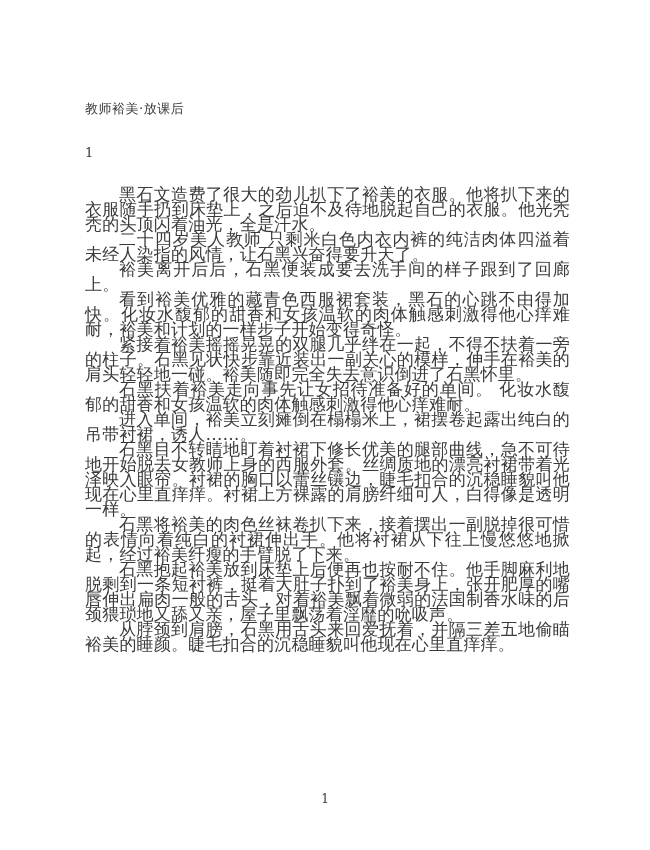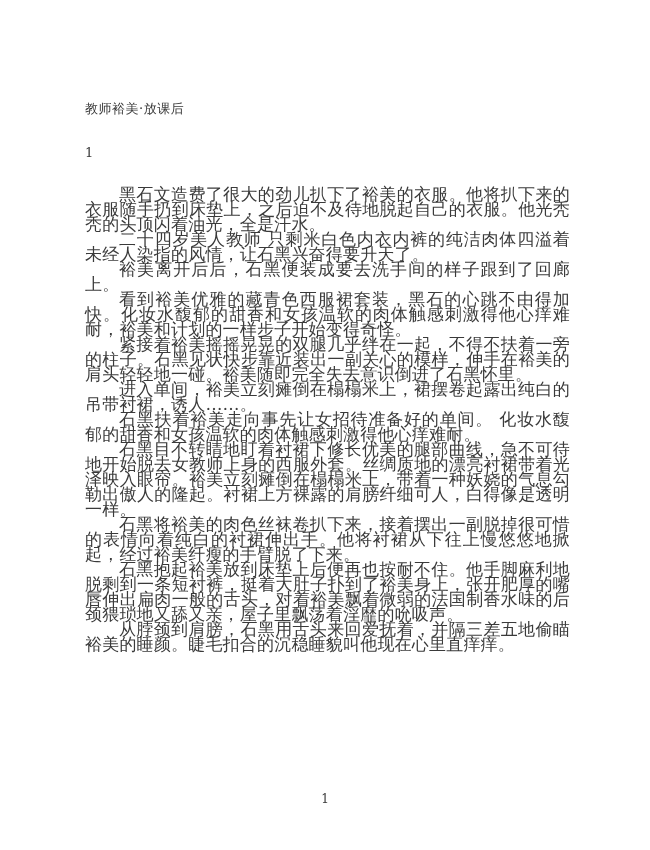--- a/index.html
+++ b/index.html
@@ -56,21 +56,21 @@
 
 <div class="page">
   <h1 class="book-title">教师裕美·放课后</h1>
   <div class="section-number">1</div>
   <div class="body-text">
       <p>黑石文造费了很大的劲儿扒下了裕美的衣服。他将扒下来的衣服随手扔到床垫上，之后迫不及待地脱起自己的衣服。他光秃秃的头顶闪着油光，全是汗水。</p>
       <p>二十四岁美人教师 只剩米白色内衣内裤的纯洁肉体四溢着未经人染指的风情，让石黑兴奋得要升天了。</p>
       <p>裕美离开后后，石黑便装成要去洗手间的样子跟到了回廊上。</p>
       <p>看到裕美优雅的藏青色西服裙套装，黑石的心跳不由得加快。化妆水馥郁的甜香和女孩温软的肉体触感刺激得他心痒难耐，裕美和计划的一样步子开始变得奇怪。</p>
       <p>紧接着裕美摇摇晃晃的双腿几乎绊在一起，不得不扶着一旁的柱子。石黑见状快步靠近装出一副关心的模样，伸手在裕美的肩头轻轻地一碰。裕美随即完全失去意识倒进了石黑怀里。</p>
+      <p>石黑扶着裕美走向事先让女招待准备好的单间。 化妆水馥郁的甜香和女孩温软的肉体触感刺激得他心痒难耐。</p>
       <p>进入单间，裕美立刻瘫倒在榻榻米上，裙摆卷起露出纯白的吊带衬裙，诱人……。</p>
-      <p>石黑扶着裕美走向事先让女招待准备好的单间。 化妆水馥郁的甜香和女孩温软的肉体触感刺激得他心痒难耐。</p>
-      <p>石黑目不转睛地盯着衬裙下修长优美的腿部曲线，急不可待地开始脱去女教师上身的西服外套。丝绸质地的漂亮衬裙带着光泽映入眼帘。裕美立刻瘫倒在榻榻米上，带着一种妖娆的气息勾勒出傲人的隆起。衬裙上方裸露的肩膀纤细可人，白得像是透明一样。</p>
+      <p>石黑目不转睛地盯着衬裙下修长优美的腿部曲线，急不可待地开始脱去女教师上身的西服外套。丝绸质地的漂亮衬裙带着光泽映入眼帘。衬裙的胸口以蕾丝镶边，睫毛扣合的沉稳睡貌叫他现在心里直痒痒。衬裙上方裸露的肩膀纤细可人，白得像是透明一样。</p>
       <p>石黑将裕美的肉色丝袜卷扒下来，接着摆出一副脱掉很可惜的表情向着纯白的衬裙伸出手。他将衬裙从下往上慢悠悠地掀起，经过裕美纤瘦的手臂脱了下来。</p>
       <p>石黑抱起裕美放到床垫上后便再也按耐不住。他手脚麻利地脱剩到一条短衬裤，挺着大肚子扑到了裕美身上，张开肥厚的嘴唇伸出扁肉一般的舌头，对着裕美飘着微弱的法国制香水味的后颈猥琐地又舔又亲，屋子里飘荡着淫靡的吮吸声。</p>
       <p>从脖颈到肩膀，石黑用舌头来回爱抚着，并隔三差五地偷瞄裕美的睡颜。睫毛扣合的沉稳睡貌叫他现在心里直痒痒。</p>
     </div>
   <div class="page-number">1</div>
 </div>
 
 </body></html>

